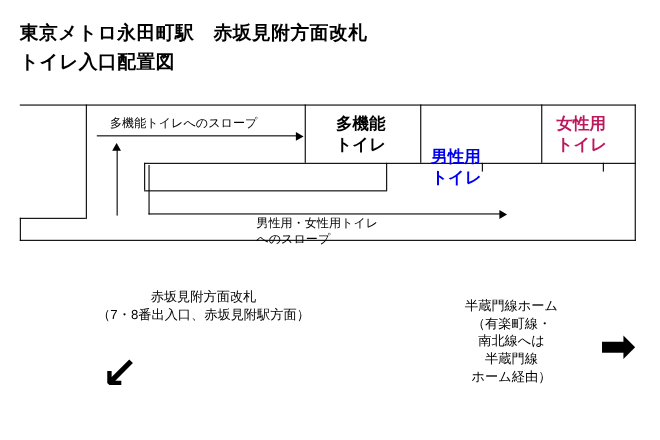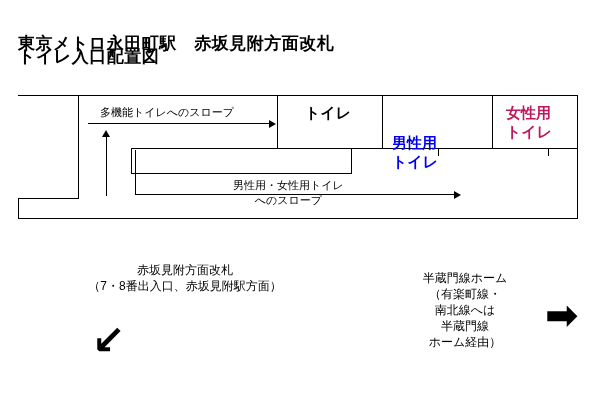--- a/index.html
+++ b/index.html
@@ -23,21 +23,21 @@
   .abs { position: absolute; }
 
   
   .title-line {
     font-size: 17px;
     font-weight: bold;
     letter-spacing: 0.5px;
     white-space: nowrap;
     color: #000;
   }
-  #title1 { left: 18px; top: 18px; margin-top: 14px; }
+  #title1 { left: 18px; top: 18px; }
   #title2 { left: 18px; top: 45px; }
 
   
   .ln {
     background: #000000;
   }
 
   
   .room-label {
     font-size: 15px;
@@ -109,20 +109,21 @@
   <div class="abs ln" style="left:351px; top:148px; width:1px; height:26px;"></div>
 
   <div class="abs ln" style="left:277px; top:95px; width:1px; height:53px;"></div>
   <div class="abs ln" style="left:382px; top:95px; width:1px; height:53px;"></div>
   <div class="abs ln" style="left:492px; top:95px; width:1px; height:53px;"></div>
 
   <div class="abs ln" style="left:438px; top:148px; width:1px; height:8px;"></div>
   <div class="abs ln" style="left:548px; top:148px; width:1px; height:8px;"></div>
 
   <div class="abs room-label black" style="left:284px; top:103px; width:88px;">
+    <div>多機能</div>
     <div>トイレ</div>
   </div>
 
   <div class="abs room-label blue" style="left:392px; top:103px; width:88px; text-align:left;">
     <div>男性用</div>
     <div>トイレ</div>
   </div>
 
   <div class="abs room-label red" style="left:506px; top:103px; width:88px; text-align:left;">
     <div>女性用</div>
@@ -130,21 +131,21 @@
   </div>
 
   <div class="abs note" style="left:100px; top:105px;">多機能トイレへのスロープ</div>
 
   <div class="abs ln" style="left:88px; top:123px; width:182px; height:1px;"></div>
   <div class="abs arrow-head-right" style="left:269px; top:120px;"></div>
 
   <div class="abs ln" style="left:106px; top:136px; width:1px; height:60px;"></div>
   <div class="abs arrow-head-up" style="left:102px; top:130px;"></div>
 
-  <div class="abs note" style="left:233px; top:178px;text-align:center;">
+  <div class="abs note" style="left:233px; top:196px;">
     <div>男性用・女性用トイレ</div>
     <div>へのスロープ</div>
   </div>
 
   <div class="abs ln" style="left:135px; top:194px; width:320px; height:1px;"></div>
   <div class="abs arrow-head-right" style="left:454px; top:191px;"></div>
 
   <div class="abs ln" style="left:135px; top:150px; width:1px; height:45px;"></div>
 
   <div class="abs caption center" style="left:60px; top:262px; width:250px;">

